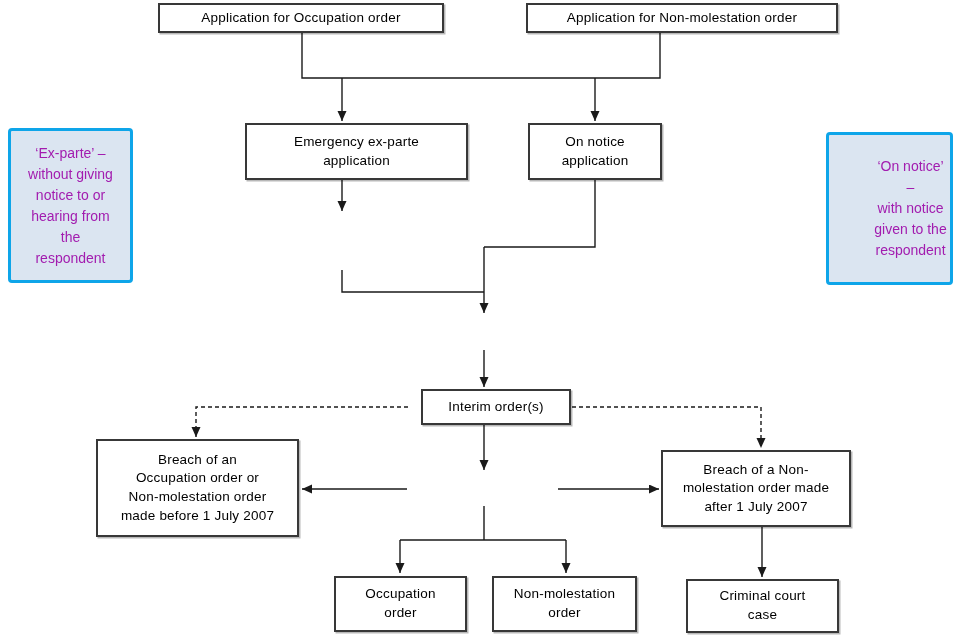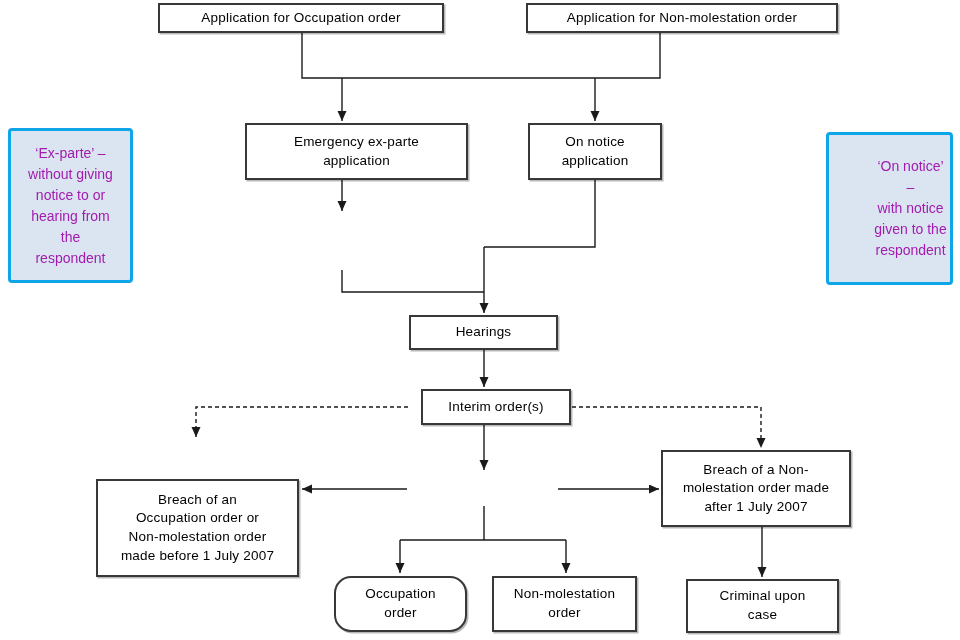--- a/index.html
+++ b/index.html
@@ -52,23 +52,23 @@
   }
   
   .n-app-occ      { left:158px; top:3px;   width:286px; height:30px; }
   .n-app-nonmol   { left:526px; top:3px;   width:312px; height:30px; }
   .n-emergency    { left:245px; top:123px; width:223px; height:57px; }
   .n-on-notice    { left:528px; top:123px; width:134px; height:57px; }
   .n-exparte-srv  { left:236px; top:213px; width:212px; height:57px; }
   .n-hearings     { left:409px; top:315px; width:149px; height:35px; }
   .n-interim      { left:408px; top:389px; width:150px; height:36px;margin-left:13px; }
   .n-disposal     { left:407px; top:472px; width:151px; height:34px; }
-  .n-breach-left  { left:96px;  top:439px; width:203px; height:98px;margin-top:40px; }
+  .n-breach-left  { left:96px;  top:439px; width:203px; height:98px; }
   .n-breach-right { left:661px; top:450px; width:190px; height:77px; }
-  .n-occ-order    { left:334px; top:576px; width:133px; height:56px;border-radius:17px; }
+  .n-occ-order    { left:334px; top:576px; width:133px; height:56px; }
   .n-nonmol-order { left:492px; top:576px; width:145px; height:56px;text-align:center; }
   .n-criminal     { left:686px; top:579px; width:153px; height:54px; }
   .c-exparte      { left:8px;   top:128px; width:125px; height:155px; }
   .c-onnotice     { left:826px; top:132px; width:127px; height:153px;padding-left:44px; }
 </style>
 </head>
 <body>
 
 <div class="stage">
 
@@ -98,34 +98,33 @@
       <path d="M762,527 L762,577" marker-end="url(#arw)"></path>
     </g>
   </svg>
 
   <div class="box n-app-occ">Application for Occupation order</div>
   <div class="box n-app-nonmol">Application for Non-molestation order</div>
   <div class="box n-emergency">Emergency ex-parte
 application</div>
   <div class="box n-on-notice">On notice
 application</div>
-  <div class="box n-hearings">Hearings</div>
   <div class="box n-interim">Interim order(s)</div>
   <div class="box n-breach-left">Breach of an
 Occupation order or
 Non-molestation order
 made before 1 July 2007</div>
   <div class="box n-breach-right">Breach of a Non-
 molestation order made
 after 1 July 2007</div>
   <div class="box n-occ-order">Occupation
 order</div>
   <div class="box n-nonmol-order">Non-molestation
 order</div>
-  <div class="box n-criminal">Criminal upon
+  <div class="box n-criminal">Criminal court
 case</div>
 
   <div class="callout c-exparte">‘Ex-parte’ –
 without giving
 notice to or
 hearing from
 the
 respondent</div>
   <div class="callout c-onnotice">‘On notice’ –
 with notice

